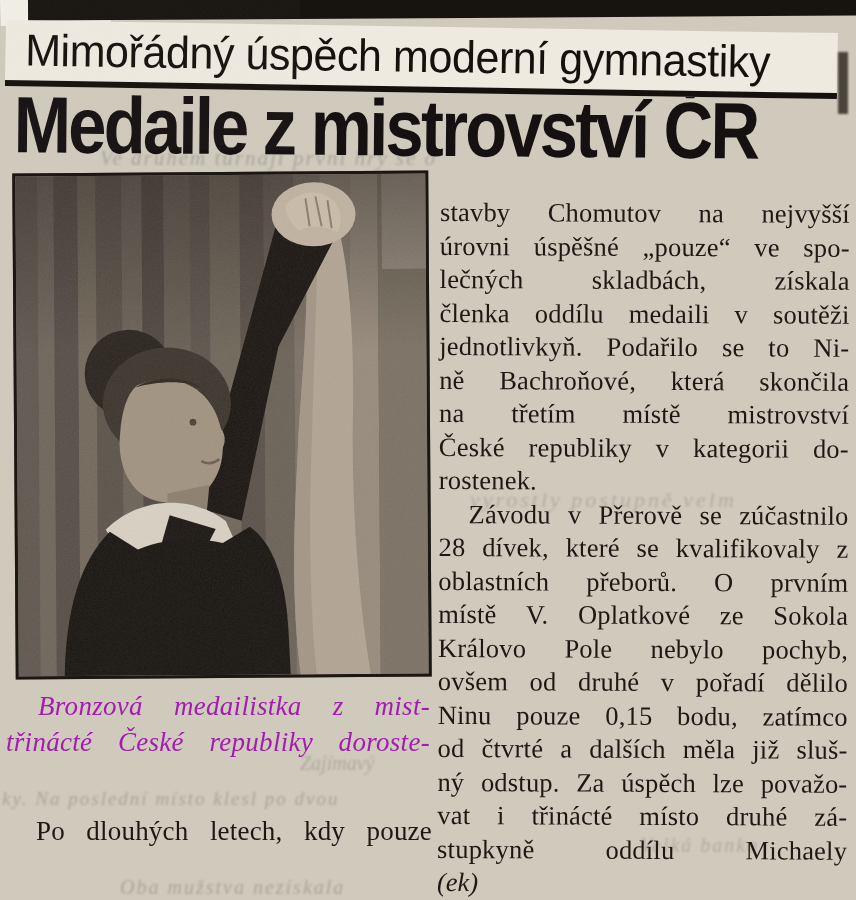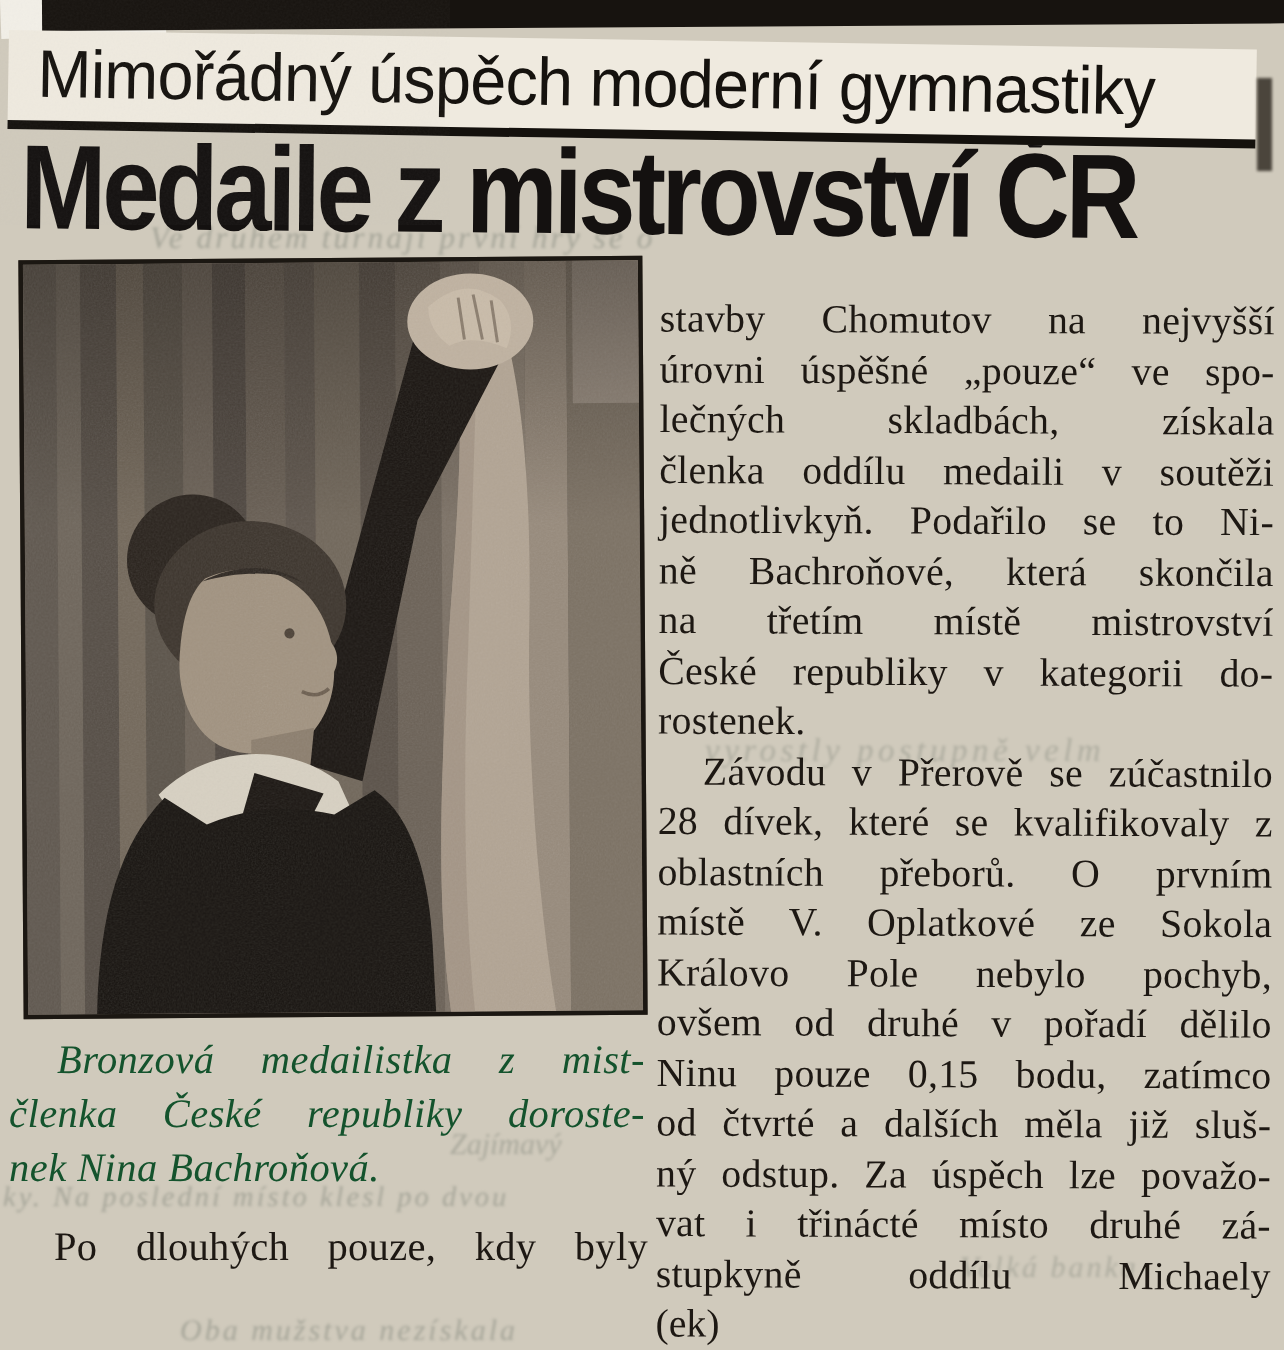--- a/index.html
+++ b/index.html
@@ -40,21 +40,21 @@
   .photo{
     position:absolute;left:14px;top:172px;width:410px;height:500px;
     border:3px solid #1b1712;margin:0;background:#6b6258;
     transform:rotate(-0.4deg);z-index:3;
   }
   .photo svg{display:block;width:100%;height:100%;}
 
   
   .caption{
     position:absolute;left:6px;top:688px;width:424px;z-index:3;
-    font-style:italic;font-size:27px;line-height:36px;color:#14532d;
+    font-style:italic;font-size:27px;line-height:36px;color:#a21caf;
     letter-spacing:0.3px;
   }
   .cap-line{text-align:justify;text-align-last:justify;}
   .cap-line.last{text-align-last:left;}
   .cap-line.indent{text-indent:32px;}
 
   
   .body-line{
     text-align:justify;text-align-last:justify;
     font-size:26.5px;line-height:33.5px;color:#1d1813;letter-spacing:0.2px;
@@ -63,21 +63,21 @@
   .body-line.indent{text-indent:30px;}
 
   .left-para{position:absolute;left:6px;top:812px;width:426px;z-index:3;}
   .left-para .body-line{line-height:38px;font-size:27px;}
 
   .right-col{position:absolute;left:440px;top:196px;width:410px;z-index:3;transform:rotate(0.25deg);transform-origin:left top;}
   .final-line{
     display:flex;justify-content:space-between;align-items:baseline;
     font-size:26.5px;line-height:33.5px;color:#1d1813;
   }
-  .byline{padding-right:4px;}
+  .byline{font-style:italic;padding-right:4px;}
 
   
   .ghost{
     position:absolute;z-index:1;color:#7d8277;font-style:italic;
     filter:blur(1.2px);white-space:nowrap;pointer-events:none;
     font-family:"Liberation Serif",serif;
   }
   .g0{left:100px;top:146px;font-size:21px;opacity:.5;letter-spacing:2px;width:330px;}
   .g1{left:470px;top:487px;font-size:22px;opacity:.4;letter-spacing:3px;}
   .g2{left:300px;top:752px;font-size:20px;opacity:.45;}
@@ -167,26 +167,25 @@
       <path d="M152 340 L198 354 L174 400 L142 374 Z" fill="#18130f"></path>
 
       <path d="M46 500 C48 432 62 386 92 356 L120 374 C150 362 180 362 205 368 L232 352 C258 370 268 412 270 455 L272 500 Z" fill="#15110d"></path>
     </g>
     <rect width="410" height="500" filter="url(#grain)" opacity="0.28"></rect>
   </svg>
 </figure>
 
 <figcaption class="caption">
     <div class="cap-line indent">Bronzová medailistka z mist-</div>
-    <div class="cap-line">členka České republiky doroste-</div>
-    <div class="cap-line last">nek Nina Bachroňová.</div>
+    <div class="cap-line">třinácté České republiky doroste-</div>
   </figcaption>
 
 <div class="left-para">
-    <div class="body-line indent">Po dlouhých pouze, kdy byly</div>
+    <div class="body-line indent">Po dlouhých letech, kdy pouze</div>
   </div>
 
 <div class="right-col">
   <div>
       <div class="body-line">stavby Chomutov na nejvyšší</div>
       <div class="body-line">úrovni úspěšné „pouze“ ve spo-</div>
       <div class="body-line">lečných skladbách, získala</div>
       <div class="body-line">členka oddílu medaili v soutěži</div>
       <div class="body-line">jednotlivkyň. Podařilo se to Ni-</div>
       <div class="body-line">ně Bachroňové, která skončila</div>

